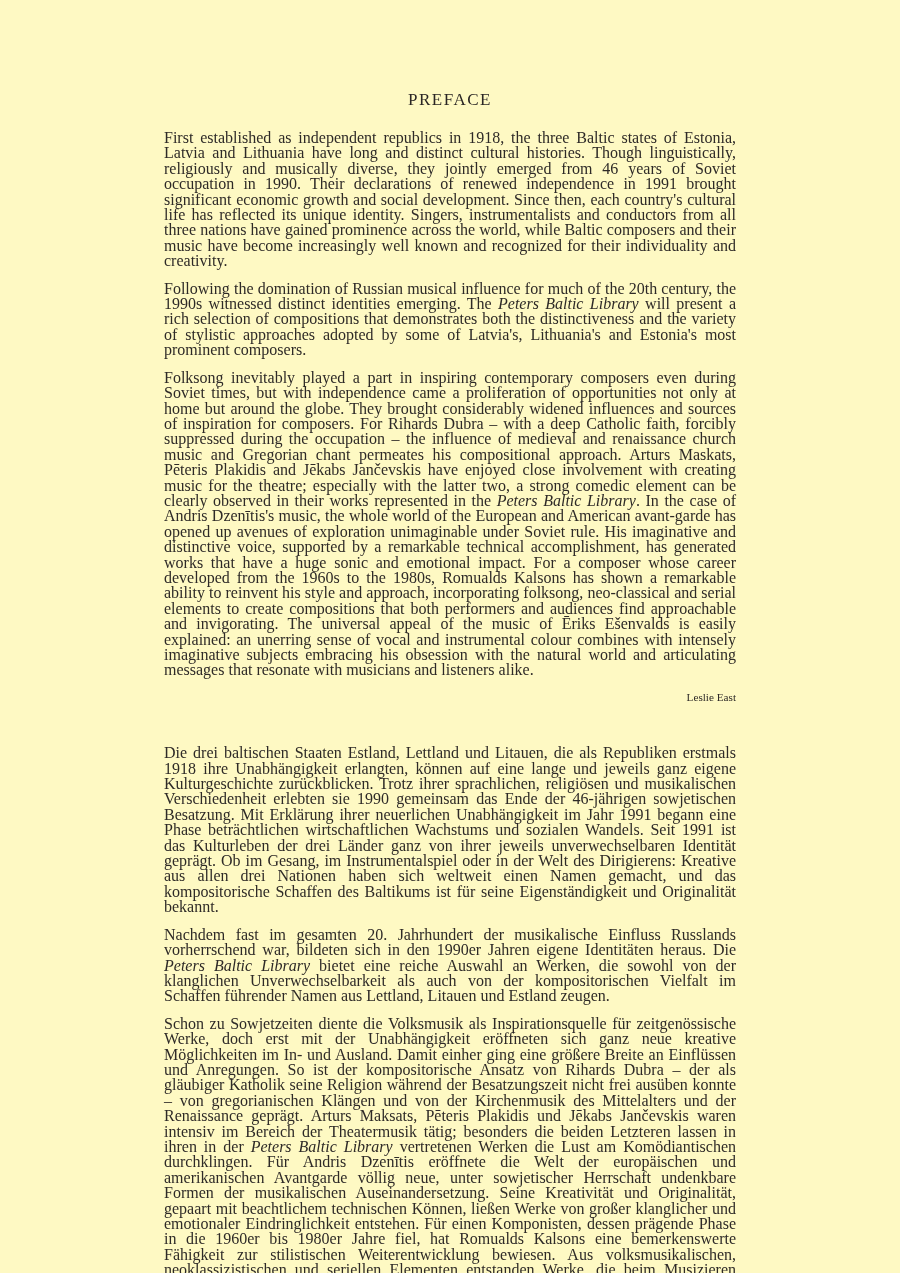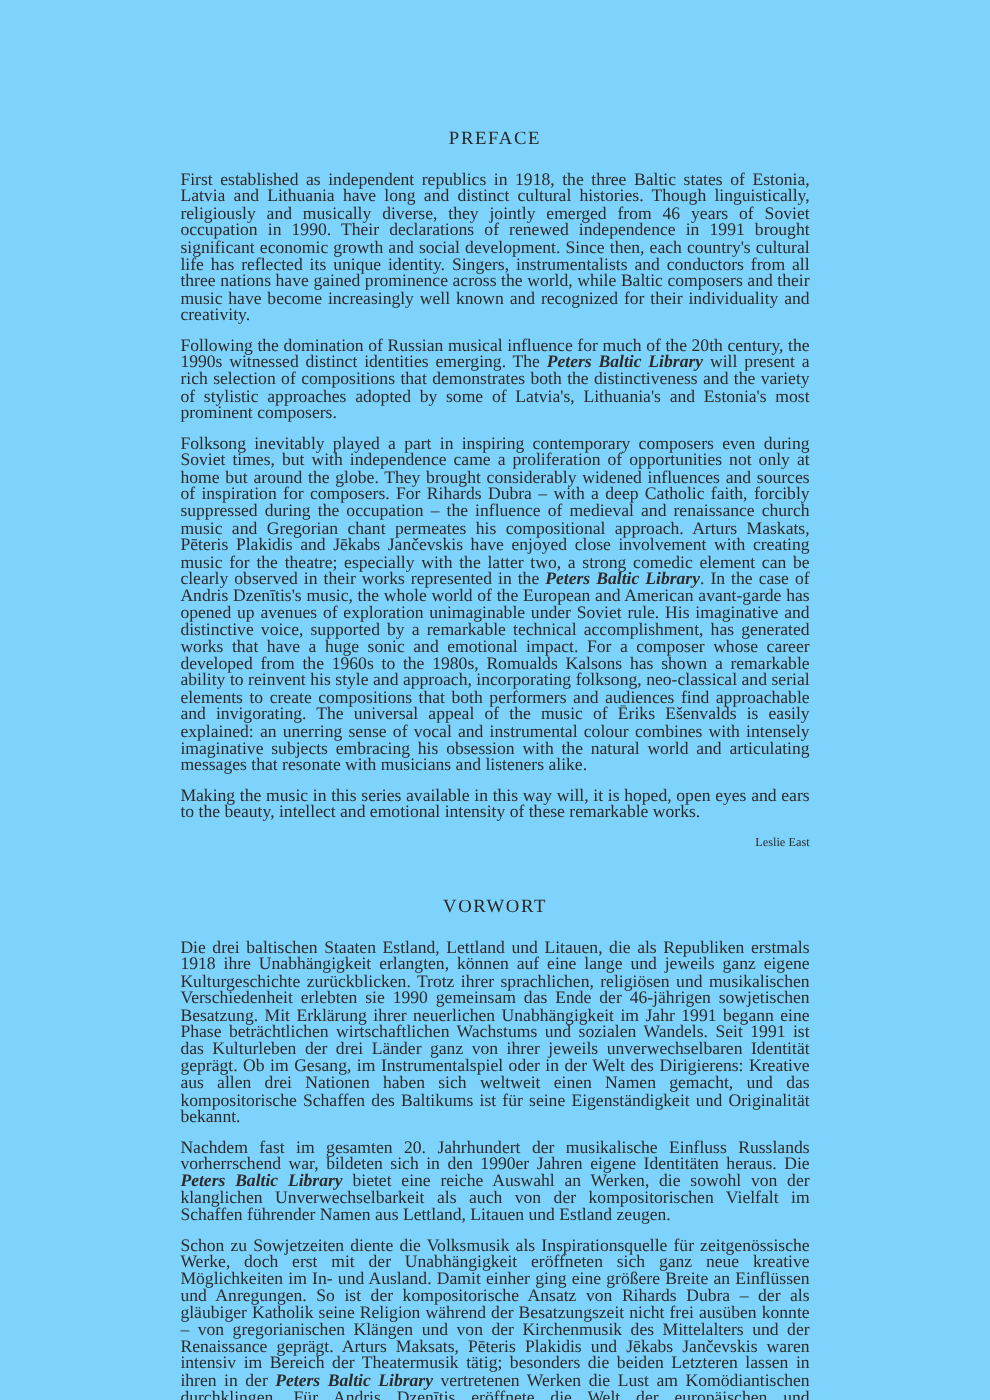--- a/index.html
+++ b/index.html
@@ -3,25 +3,25 @@
 <meta charset="utf-8">
 <style>
   html, body {
     margin: 0;
     padding: 0;
     background: #fdfdfc;
   }
   .page {
     width: 900px;
     height: 1273px;
-    background: #7dd3fc;
+    background: #fef9c3;
     color: #2e2a27;
     font-family: "Liberation Serif", "DejaVu Serif", serif;
     box-sizing: border-box;
-    padding-top: 116px;
+    padding-top: 90px;
     overflow: hidden;
   }
   .text-block {
     width: 572px;
     margin: 0 auto;
   }
   h1.section-title {
     font-size: 17px;
     font-weight: normal;
     letter-spacing: 1.5px;
@@ -32,21 +32,20 @@
   p.body-para {
     font-size: 16px;
     line-height: 15.4px;
     text-align: justify;
     margin: 0 0 12px 0;
     hyphens: auto;
     -webkit-hyphens: auto;
   }
   p.body-para em {
     font-style: italic;
-    font-weight: bold;
   }
   .signature {
     font-size: 11.2px;
     line-height: 15.4px;
     text-align: right;
     margin-top: 10px;
   }
   .signature .credit {
     font-style: italic;
   }
@@ -62,29 +61,27 @@
 
     <section class="preface" lang="en">
       <h1 class="section-title">PREFACE</h1>
 
       <p class="body-para">First established as independent republics in 1918, the three Baltic states of Estonia, Latvia and Lithuania have long and distinct cultural histories. Though linguistically, religiously and musically diverse, they jointly emerged from 46 years of Soviet occupation in 1990. Their declarations of renewed independence in 1991 brought significant economic growth and social development. Since then, each country's cultural life has reflected its unique identity. Singers, instrumentalists and conductors from all three nations have gained prominence across the world, while Baltic composers and their music have become increasingly well known and recognized for their individuality and creativity.</p>
 
       <p class="body-para"><span>Following the domination of Russian musical influence for much of the 20th century, the 1990s witnessed distinct identities emerging. The </span><em>Peters Baltic Library</em><span> will present a rich selection of compositions that demonstrates both the distinctiveness and the variety of stylistic approaches adopted by some of Latvia's, Lithuania's and Estonia's most prominent composers.</span></p>
 
       <p class="body-para"><span>Folksong inevitably played a part in inspiring contemporary composers even during Soviet times, but with independence came a proliferation of opportunities not only at home but around the globe. They brought considerably widened influences and sources of inspiration for composers. For Rihards Dubra – with a deep Catholic faith, forcibly suppressed during the occupation – the influence of medieval and renaissance church music and Gregorian chant permeates his compositional approach. Arturs Maskats, Pēteris Plakidis and Jēkabs Jančevskis have enjoyed close involvement with creating music for the theatre; especially with the latter two, a strong comedic element can be clearly observed in their works represented in the </span><em>Peters Baltic Library</em><span>. In the case of Andris Dzenītis's music, the whole world of the European and American avant-garde has opened up avenues of exploration unimaginable under Soviet rule. His imaginative and distinctive voice, supported by a remarkable technical accomplishment, has generated works that have a huge sonic and emotional impact. For a composer whose career developed from the 1960s to the 1980s, Romualds Kalsons has shown a remarkable ability to reinvent his style and approach, incorporating folksong, neo-classical and serial elements to create compositions that both performers and audiences find approachable and invigorating. The universal appeal of the music of Ēriks Ešenvalds is easily explained: an unerring sense of vocal and instrumental colour combines with intensely imaginative subjects embracing his obsession with the natural world and articulating messages that resonate with musicians and listeners alike.</span></p>
 
-      <p class="body-para">Making the music in this series available in this way will, it is hoped, open eyes and ears to the beauty, intellect and emotional intensity of these remarkable works.</p>
 
       <div class="signature">
         <div>Leslie East</div>
       </div>
     </section>
 
     <section class="vorwort" lang="de">
-      <h1 class="section-title">VORWORT</h1>
 
       <p class="body-para">Die drei baltischen Staaten Estland, Lettland und Litauen, die als Republiken erstmals 1918 ihre Unabhängigkeit erlangten, können auf eine lange und jeweils ganz eigene Kulturgeschichte zurückblicken. Trotz ihrer sprachlichen, religiösen und musikalischen Verschiedenheit erlebten sie 1990 gemeinsam das Ende der 46-jährigen sowjetischen Besatzung. Mit Erklärung ihrer neuerlichen Unabhängigkeit im Jahr 1991 begann eine Phase beträchtlichen wirtschaftlichen Wachstums und sozialen Wandels. Seit 1991 ist das Kulturleben der drei Länder ganz von ihrer jeweils unverwechselbaren Identität geprägt. Ob im Gesang, im Instrumentalspiel oder in der Welt des Dirigierens: Kreative aus allen drei Nationen haben sich weltweit einen Namen gemacht, und das kompositorische Schaffen des Baltikums ist für seine Eigenständigkeit und Originalität bekannt.</p>
 
       <p class="body-para"><span>Nachdem fast im gesamten 20. Jahrhundert der musikalische Einfluss Russlands vorherrschend war, bildeten sich in den 1990er Jahren eigene Identitäten heraus. Die </span><em>Peters Baltic Library</em><span> bietet eine reiche Auswahl an Werken, die sowohl von der klanglichen Unverwechselbarkeit als auch von der kompositorischen Vielfalt im Schaffen führender Namen aus Lettland, Litauen und Estland zeugen.</span></p>
 
       <p class="body-para"><span>Schon zu Sowjetzeiten diente die Volksmusik als Inspirationsquelle für zeitgenössische Werke, doch erst mit der Unabhängigkeit eröffneten sich ganz neue kreative Möglichkeiten im In- und Ausland. Damit einher ging eine größere Breite an Einflüssen und Anregungen. So ist der kompositorische Ansatz von Rihards Dubra – der als gläubiger Katholik seine Religion während der Besatzungszeit nicht frei ausüben konnte – von gregorianischen Klängen und von der Kirchenmusik des Mittelalters und der Renaissance geprägt. Arturs Maksats, Pēteris Plakidis und Jēkabs Jančevskis waren intensiv im Bereich der Theatermusik tätig; besonders die beiden Letzteren lassen in ihren in der </span><em>Peters Baltic Library</em><span> vertretenen Werken die Lust am Komödiantischen durchklingen. Für Andris Dzenītis eröffnete die Welt der europäischen und amerikanischen Avantgarde völlig neue, unter sowjetischer Herrschaft undenkbare Formen der musikalischen Auseinandersetzung. Seine Kreativität und Originalität, gepaart mit beachtlichem technischen Können, ließen Werke von großer klanglicher und emotionaler Eindringlichkeit entstehen. Für einen Komponisten, dessen prägende Phase in die 1960er bis 1980er Jahre fiel, hat Romualds Kalsons eine bemerkenswerte Fähigkeit zur stilistischen Weiterentwicklung bewiesen. Aus volksmusikalischen, neoklassizistischen und seriellen Elementen entstanden Werke, die beim Musizieren ebenso ansprechen und fesseln wie beim Zuhören. Die große Popularität der Musik von Ēriks Ešenvalds ist leicht zu erklären: Er verbindet ein sicheres Gespür für vokale und instrumentale Klangfarben mit überaus originellen Inhalten, die von seiner Liebe zur Natur zeugen und sich Aufführenden und Publikum mit gleicher Unmittelbarkeit erschließen.</span></p>
 
       <p class="body-para">Es bleibt zu hoffen, dass diese Reihe ihrem Anliegen gerecht wird, die Klangschönheit, intellektuelle Tiefe und emotionale Kraft dieser herrlichen Werke einem breiten Publikum vor Augen und vor Ohren zu führen.</p>
 
       <div class="signature">

